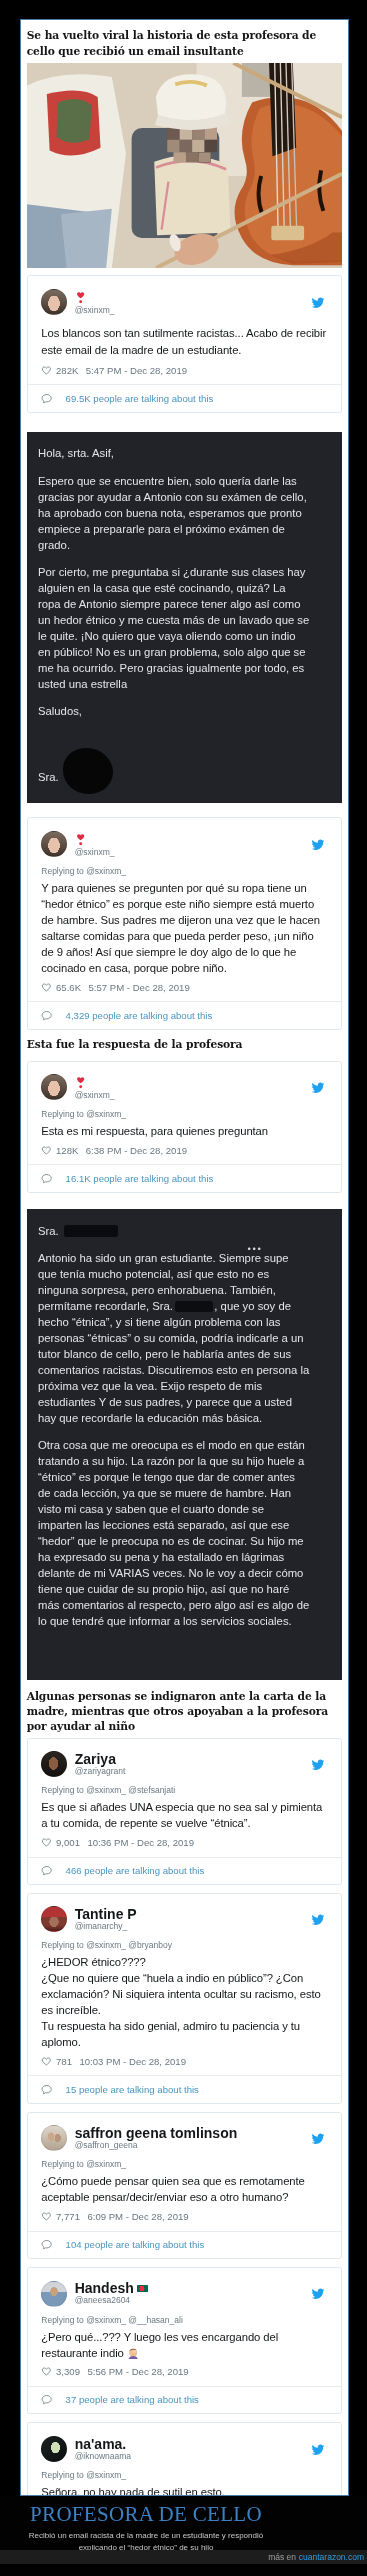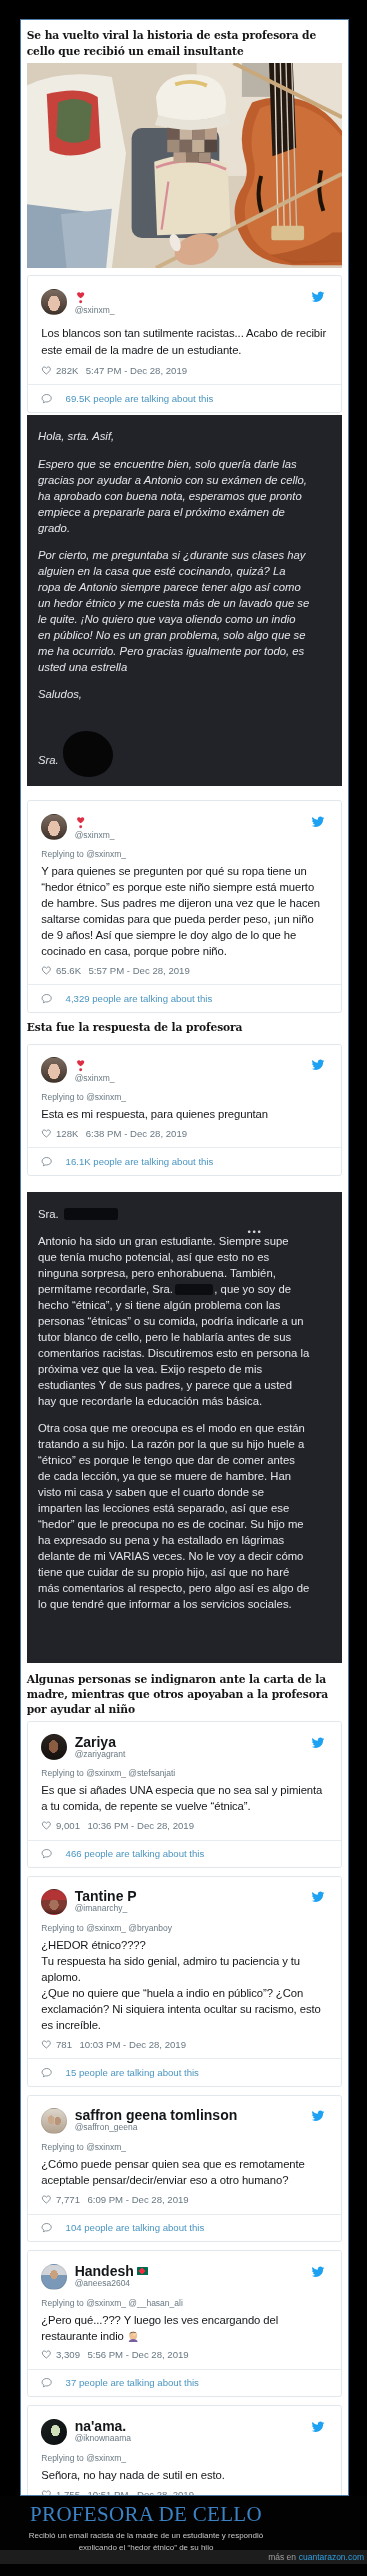--- a/index.html
+++ b/index.html
@@ -33,21 +33,21 @@
     padding:12.4px 13.6px 0 13.6px;width:315px;box-sizing:border-box;
   }
   .t1{margin-top:7.4px;}
   .t2{margin-top:14.7px;}
   .t3{margin-top:8px;}
   .t4{margin-top:3.4px;}
   .t5{margin-top:7.4px;}
   .t6{margin-top:8px;}
   .t7{margin-top:8px;}
   .t8{margin-top:8px;}
-  .tweet-header{display:flex;align-items:flex-start;}
+  .tweet-header{display:flex;align-items:center;}
   .avatar{width:26px;height:26px;border-radius:50%;flex:0 0 auto;border:0.6px solid rgba(0,0,0,.08);box-sizing:border-box;}
   .who{margin-left:7.4px;padding-top:1.1px;}
   .t-name{font-size:14px;font-weight:700;color:#14171a;line-height:12.4px;display:flex;align-items:center;gap:2.8px;}
   .t-handle{font-size:8.5px;color:#697882;line-height:10.7px;margin-top:0.6px;}
   .bird{margin-left:auto;margin-right:2.3px;flex:0 0 auto;margin-top:1.1px;}
   .replying{font-size:8.5px;color:#697882;margin:8px 0 0 0;}
   .t-body{font-size:11.3px;line-height:16px;color:#14171a;margin:4px 0 0 0;letter-spacing:-0.1px;}
   .t1 .t-body{font-size:11.3px;line-height:17px;margin-top:9px;}
   .t-body + .t-body{margin-top:0;}
   .stats{display:flex;align-items:flex-start;gap:4px;font-size:9.6px;color:#697882;margin:5.7px 0 0 0;}
@@ -65,21 +65,21 @@
   .av-handesh{background:radial-gradient(ellipse 34% 40% at 50% 40%, #c9a17d 0 46%, rgba(0,0,0,0) 47%), linear-gradient(180deg,#d1d5da 0 42%,#7a98b8 43% 100%);}
   .av-naama{background:radial-gradient(ellipse 38% 48% at 56% 44%, #cfe0b8 0 48%, rgba(0,0,0,0) 50%), linear-gradient(135deg,#1a2220,#0b0e10);}
   
   .bd-flag{display:inline-block;width:11.3px;height:7.4px;border-radius:0.6px;
     background:radial-gradient(circle at 45% 50%, #f42a41 0 36%, #006a4e 37%);}
   
   .email{
     background:#212329;color:#e4e5e8;width:315px;box-sizing:border-box;
     padding:13.6px 32px 13.6px 11.3px;font-size:11.3px;line-height:16px;
   }
-  .email-1{margin-top:2px;min-height:371px;font-style:italic;}
+  .email-1{margin-top:19px;min-height:371px;}
   .email-2{margin-top:16.4px;min-height:471px;position:relative;}
   .email p{margin:0 0 11.3px 0;}
   .email p:last-child{margin-bottom:0;}
   .sig-row{display:flex;align-items:flex-end;margin-top:29px;}
   .redact-blob{width:50px;height:46px;background:#060607;border-radius:46% 54% 48% 52%;margin-left:4.5px;margin-bottom:-9px;}
   .redact-bar{display:inline-block;width:54px;height:12.4px;background:#0a0b0e;border-radius:2.8px;vertical-align:-2.3px;margin-left:5.7px;}
   .redact-inline{display:inline-block;width:38px;height:11.3px;background:#0c0d10;border-radius:2.8px;vertical-align:-1.7px;margin:0 1.7px;}
   .more-dots{position:absolute;top:32px;right:79px;color:#d3d5da;font-size:9.6px;letter-spacing:1.7px;}
   
   .site-footer{position:absolute;left:0;top:2496px;width:368px;height:80px;background:#020202;}
@@ -324,22 +324,22 @@
       <div class="who">
         <div class="t-name">Tantine P</div>
         <div class="t-handle">@imanarchy_</div>
       </div>
       <svg class="bird" width="13.6" height="13.6" viewBox="0 0 24 24">
           <path fill="#1da1f2" d="M23.643 4.937c-.835.37-1.732.62-2.675.733.962-.576 1.7-1.49 2.048-2.578-.9.534-1.897.922-2.958 1.13-.85-.904-2.06-1.47-3.4-1.47-2.572 0-4.658 2.086-4.658 4.66 0 .364.042.718.12 1.06-3.873-.195-7.304-2.05-9.602-4.868-.4.69-.63 1.49-.63 2.342 0 1.616.823 3.043 2.072 3.878-.764-.025-1.482-.234-2.11-.583v.06c0 2.257 1.605 4.14 3.737 4.568-.392.106-.803.162-1.227.162-.3 0-.593-.028-.877-.082.593 1.85 2.313 3.198 4.352 3.234-1.595 1.25-3.604 1.995-5.786 1.995-.376 0-.747-.022-1.112-.065 2.062 1.323 4.51 2.093 7.14 2.093 8.57 0 13.255-7.098 13.255-13.254 0-.2-.005-.402-.014-.602.91-.658 1.7-1.477 2.323-2.41z"></path>
         </svg>
     </div>
     <div class="replying">Replying to @sxinxm_ @bryanboy</div>
     <p class="t-body">¿HEDOR étnico????</p>
+    <p class="t-body">¿Que no quiere que “huela a indio en público”? ¿Con exclamación? Ni siquiera intenta ocultar su racismo, esto es increíble.</p>
     <p class="t-body">Tu respuesta ha sido genial, admiro tu paciencia y tu aplomo.</p>
-    <p class="t-body">¿Que no quiere que “huela a indio en público”? ¿Con exclamación? Ni siquiera intenta ocultar su racismo, esto es increíble.</p>
     <div class="stats">
       <svg width="10.7" height="10.2" viewBox="0 0 24 22">
           <path d="M12 19.8C8.6 17.2 3 12.9 3 8.4 3 5.7 5 4 7.3 4c1.8 0 3.5 1.1 4.7 2.8C13.2 5.1 14.9 4 16.7 4 19 4 21 5.7 21 8.4c0 4.5-5.6 8.8-9 11.4z" fill="none" stroke="#697882" stroke-width="1.8"></path>
         </svg>
       <span class="likes">781</span>
       <span>10:03 PM - Dec 28, 2019</span>
     </div>
     <div class="tfoot">
       <svg width="11.3" height="11.3" viewBox="0 0 24 24">
           <path d="M12 3.2c5.4 0 9.8 3.5 9.8 7.9s-4.4 7.9-9.8 7.9c-.8 0-1.6-.1-2.3-.2-1.2.9-2.9 1.7-4.8 1.9 1-1.2 1.4-2.4 1.5-3.4-2.5-1.4-4.2-3.6-4.2-6.2 0-4.4 4.4-7.9 9.8-7.9z" fill="none" stroke="#697882" stroke-width="1.7"></path>

